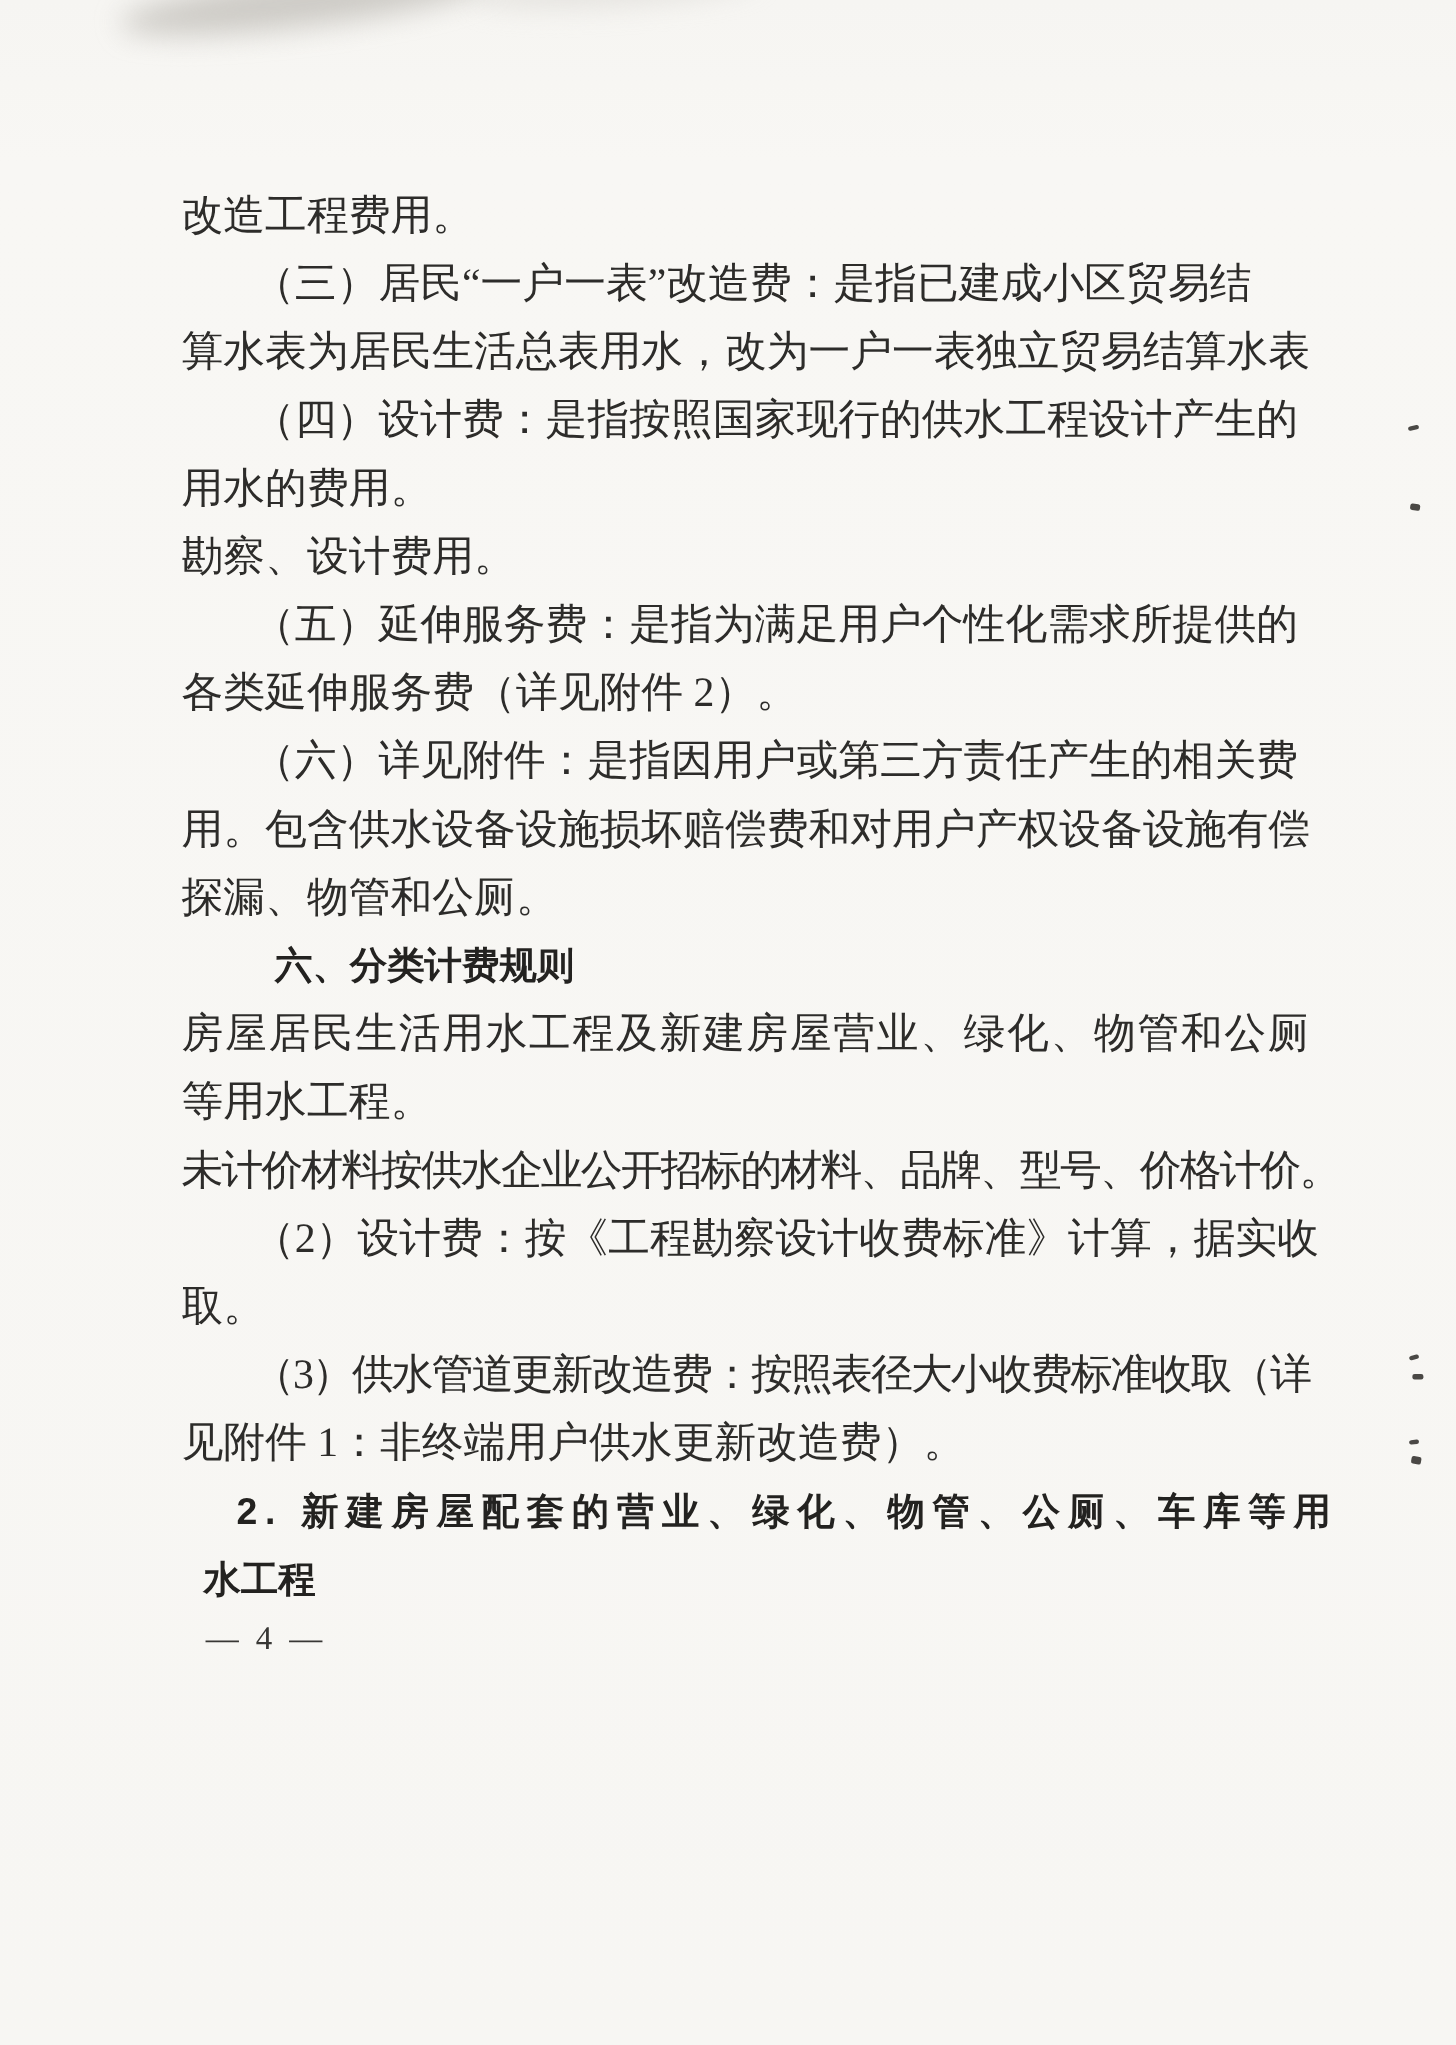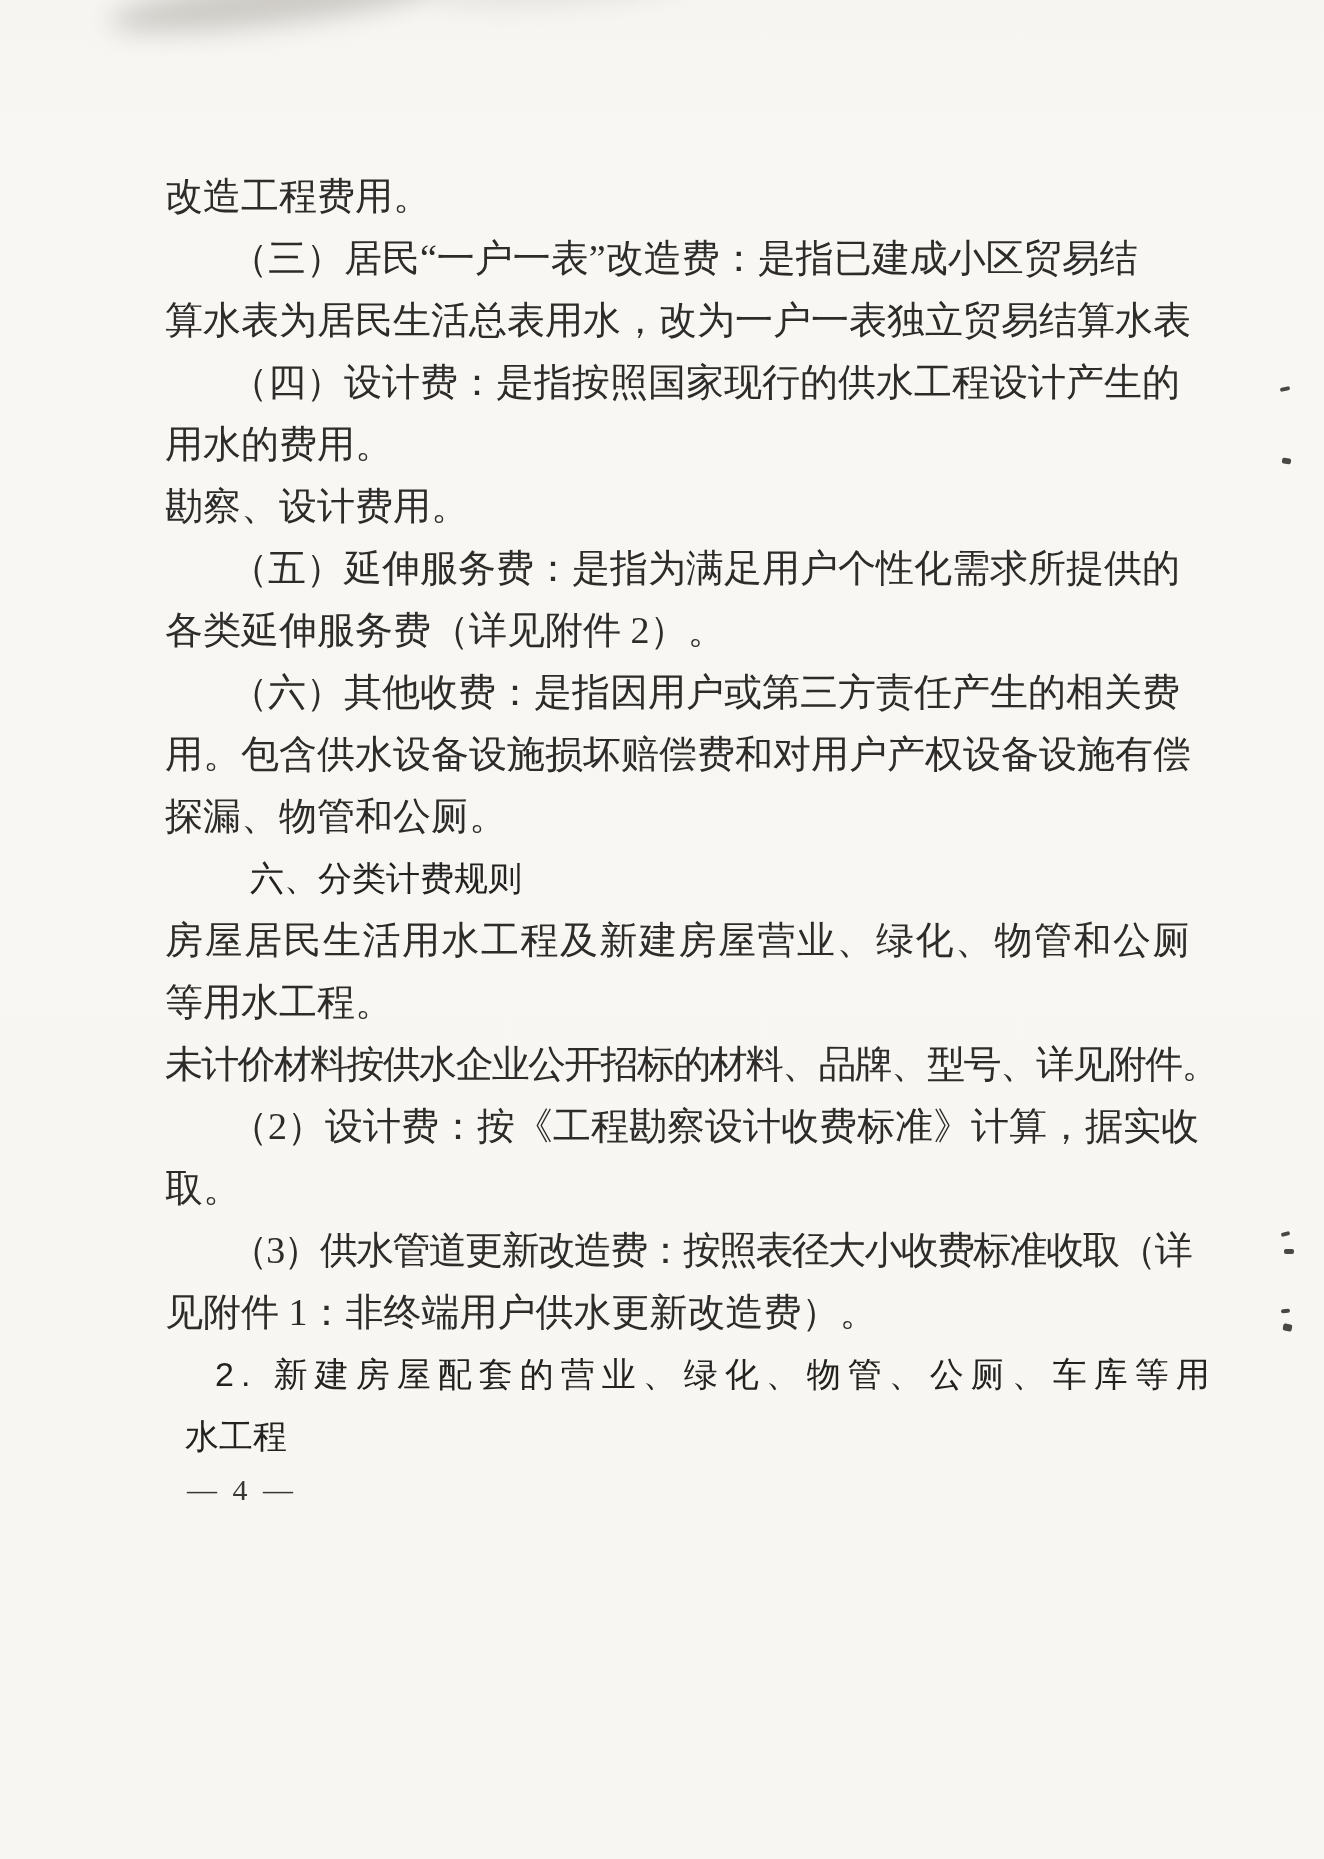--- a/index.html
+++ b/index.html
@@ -53,21 +53,21 @@
     color: #2d2c2a;
     font-family: "Liberation Serif", "DejaVu Serif", serif;
     white-space: nowrap;
   }
   .ind   { padding-left: 65px; }
   .sp2   { letter-spacing: 2px; }
   .sp15  { letter-spacing: 1.5px; }
   .tight { letter-spacing: -1.7px; }
   .hd {
     font-family: "Liberation Sans", "DejaVu Sans", sans-serif;
-    font-weight: 400;
+    font-weight: 700;
     font-size: 34px;
     color: #232220;
   }
   .hd-six  { padding-left: 85px; }
   .hd-num  { padding-left: 70px; }
   .hd-num2 { padding-left: 50px; letter-spacing: 7px; }
   .cont2   { padding-left: 20px; }
   .pagenum {
     margin: 4px 0 0 0;
     padding-left: 22px;
@@ -100,27 +100,27 @@
 
   <div class="content">
     <p class="ln">改造工程费用。</p>
     <p class="ln ind">（三）居民“一户一表”改造费：是指已建成小区贸易结</p>
     <p class="ln">算水表为居民生活总表用水，改为一户一表独立贸易结算水表</p>
     <p class="ln ind">（四）设计费：是指按照国家现行的供水工程设计产生的</p>
     <p class="ln">用水的费用。</p>
     <p class="ln">勘察、设计费用。</p>
     <p class="ln ind">（五）延伸服务费：是指为满足用户个性化需求所提供的</p>
     <p class="ln">各类延伸服务费（详见附件 2）。</p>
-    <p class="ln ind">（六）其他收费：是指因用户或第三方责任产生的相关费</p>
+    <p class="ln ind">（六）详见附件：是指因用户或第三方责任产生的相关费</p>
     <p class="ln">用。包含供水设备设施损坏赔偿费和对用户产权设备设施有偿</p>
     <p class="ln">探漏、物管和公厕。</p>
     <p class="ln hd hd-six">六、分类计费规则</p>
     <p class="ln sp15">房屋居民生活用水工程及新建房屋营业、绿化、物管和公厕</p>
     <p class="ln">等用水工程。</p>
-    <p class="ln tight">未计价材料按供水企业公开招标的材料、品牌、型号、详见附件。</p>
+    <p class="ln tight">未计价材料按供水企业公开招标的材料、品牌、型号、价格计价。</p>
     <p class="ln ind">（2）设计费：按《工程勘察设计收费标准》计算，据实收</p>
     <p class="ln">取。</p>
     <p class="ln ind tight">（3）供水管道更新改造费：按照表径大小收费标准收取（详</p>
     <p class="ln">见附件 1：非终端用户供水更新改造费）。</p>
     <p class="ln hd hd-num2">2. 新建房屋配套的营业、绿化、物管、公厕、车库等用</p>
     <p class="ln hd cont2">水工程</p>
     <p class="pagenum">— 4 —</p>
   </div>
 
   <div class="speck s1"></div>

